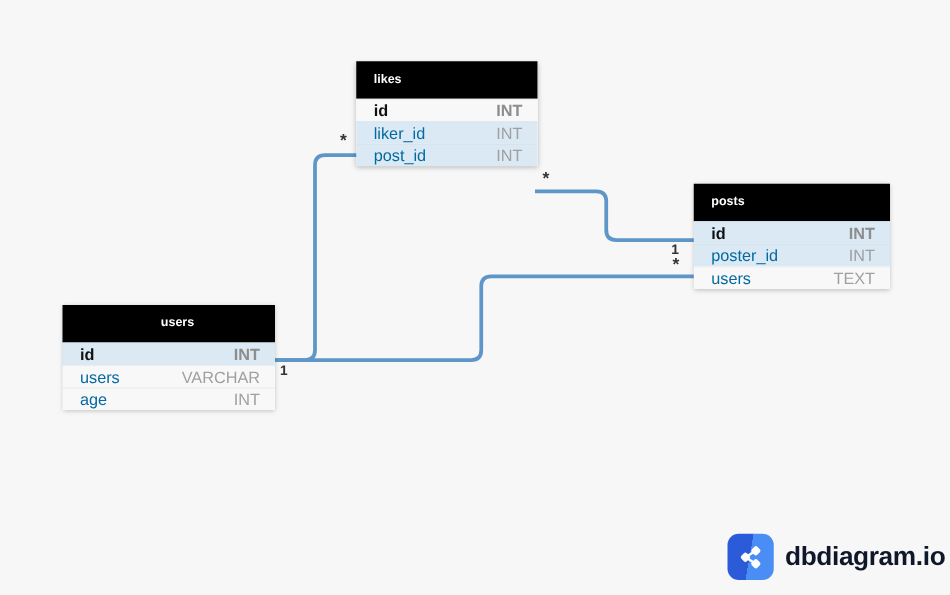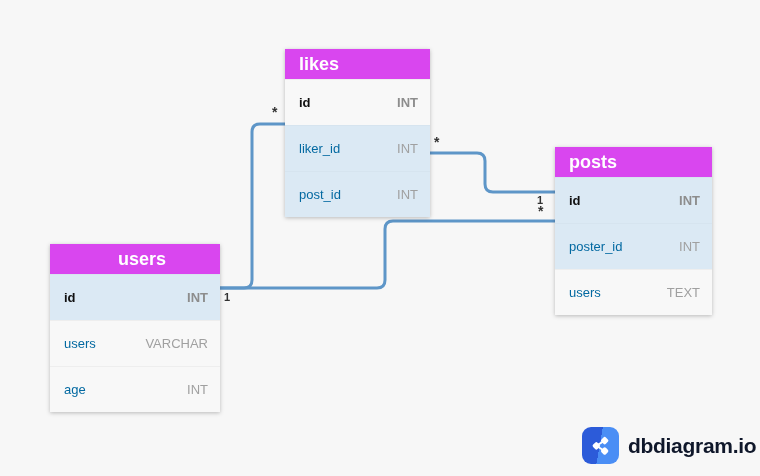--- a/index.html
+++ b/index.html
@@ -13,26 +13,26 @@
   }
   .rels{position:absolute;left:0;top:0;z-index:1;}
   .rels path{fill:none;stroke:#5e96c8;stroke-width:3;}
   .db-table{
     position:absolute;z-index:2;
     box-shadow:0 1px 4px rgba(0,0,0,0.25);
     font-size:13px;cursor:move;
   }
   .thead{
     height:30px;line-height:30px;
-    background:#d946ef;color:#ffffff;
-    font-weight:bold;font-size:18px;
+    background:#000000;color:#ffffff;
+    font-weight:bold;font-size:10px;
     padding-left:14px;
   }
   .trow{
-    height:46px;display:flex;align-items:center;
+    height:18px;display:flex;align-items:center;
     justify-content:space-between;
     padding:0 12px 0 14px;
     background:#f8f8f8;
     border-top:1px solid rgba(0,0,0,0.04);
     box-sizing:border-box;
   }
   .trow.hl{background:#dbe9f4;border-top-color:rgba(0,0,0,0.02);}
   .fname{color:#0369a1;}
   .ftype{color:#a0a0a0;}
   .trow.pk .fname{color:#111111;font-weight:bold;}

